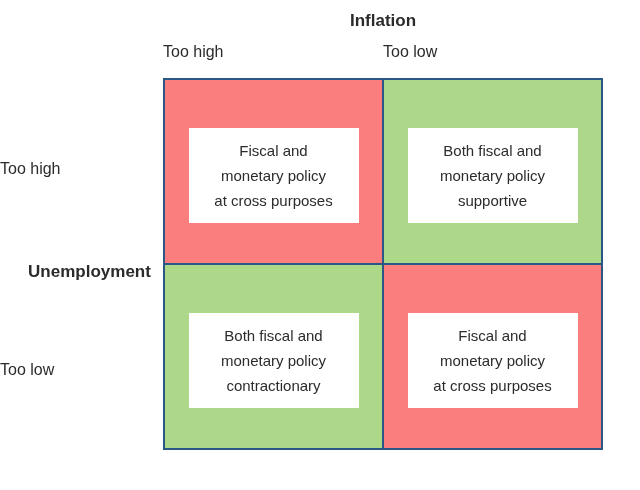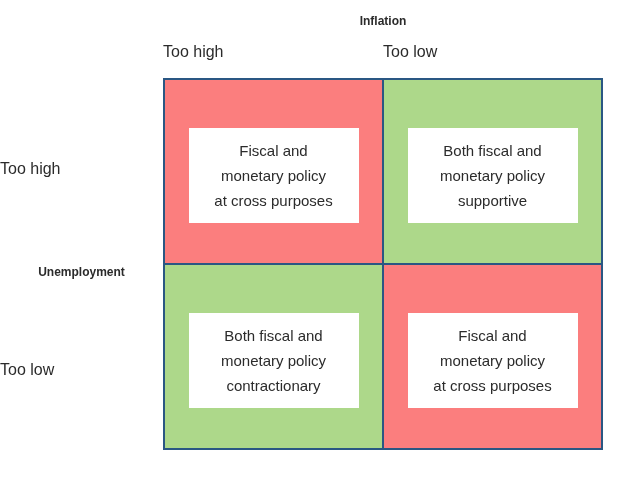--- a/index.html
+++ b/index.html
@@ -13,32 +13,33 @@
     height: 490px;
     background: #ffffff;
     font-family: "Liberation Sans", sans-serif;
     color: #2b2b2b;
     overflow: hidden;
   }
   .axis-title {
     position: absolute;
     text-align: center;
     font-weight: bold;
-    font-size: 12px;
+    font-size: 17px;
     line-height: 22px;
   }
   .col-axis-title {
     left: 163px;
     top: 10px;
     width: 440px;
   }
   .row-axis-title {
     left: 0;
     top: 261px;
     width: 163px;
+    padding-left: 8px;
   }
   .tick-label {
     position: absolute;
     text-align: left;
     font-size: 16px;
     line-height: 20px;
   }
   .col-tick-left  { left: 163px; top: 42px; width: 220px; }
   .col-tick-right { left: 383px; top: 42px; width: 220px; }
   .row-tick-top    { left: 0; top: 159px; width: 163px; }

